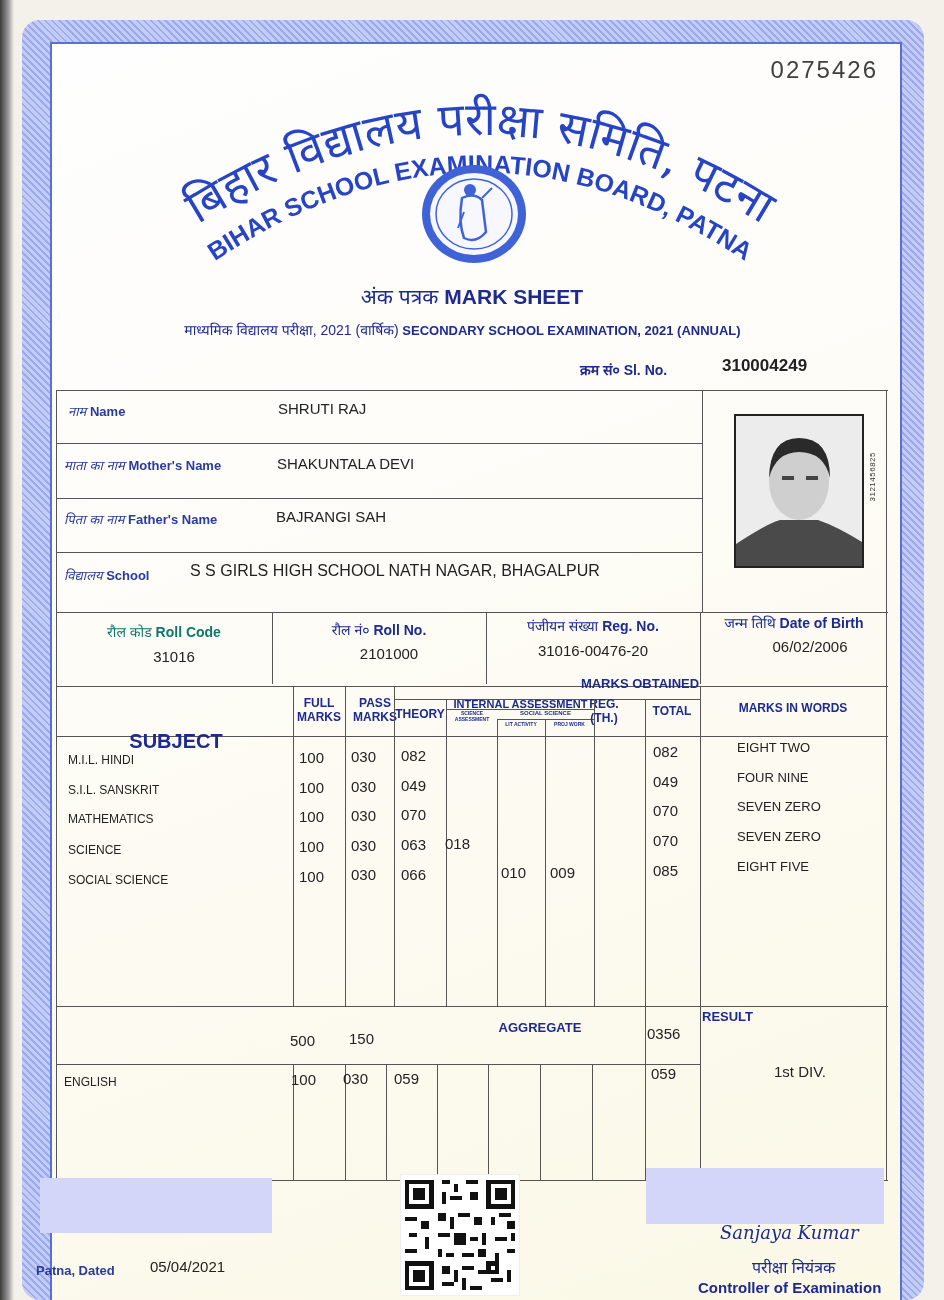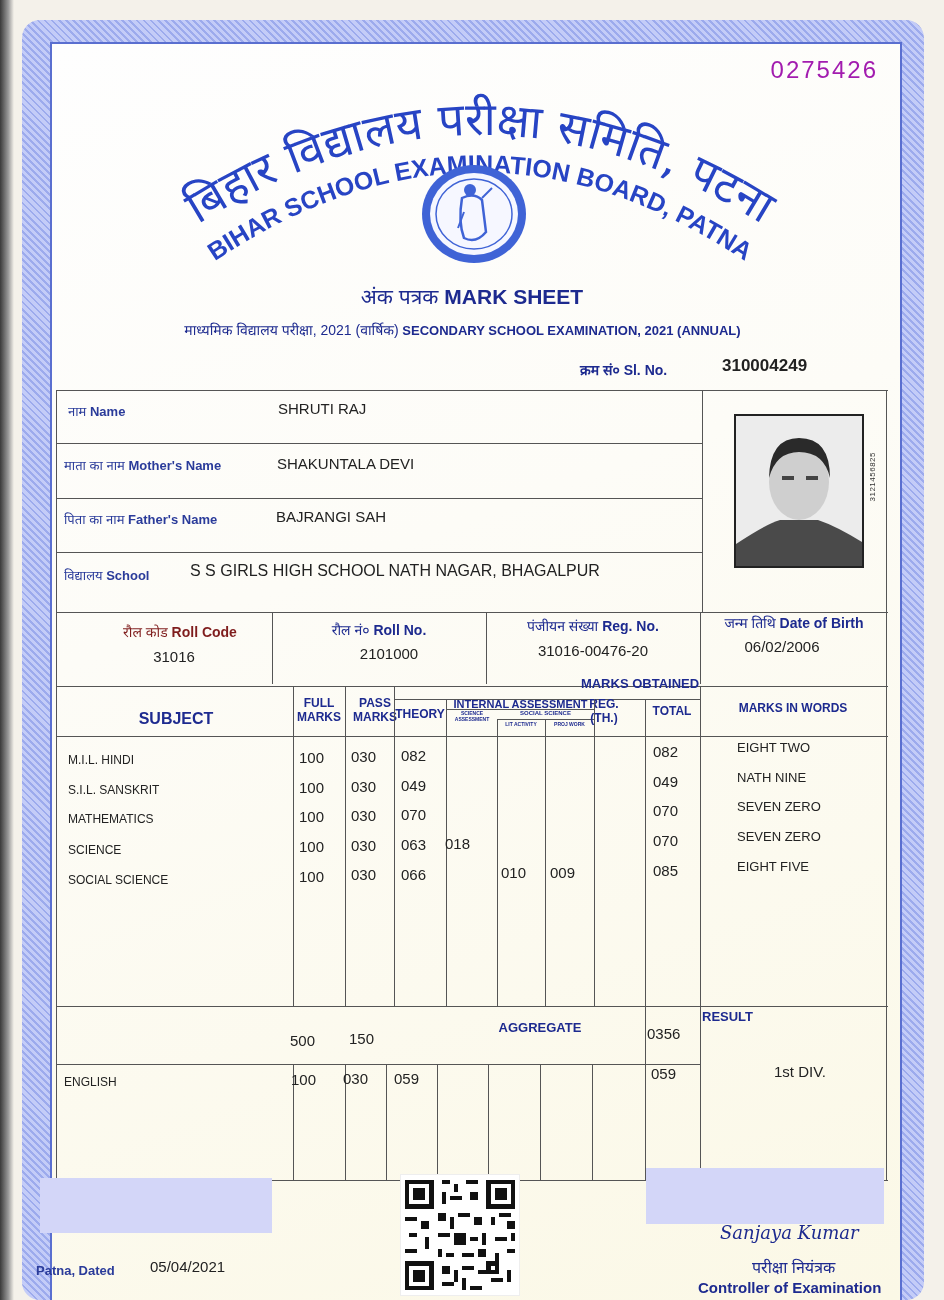--- a/index.html
+++ b/index.html
@@ -16,40 +16,40 @@
       repeating-linear-gradient(45deg, rgba(120,140,230,.55) 0 2px, rgba(190,200,250,.5) 2px 5px),
       #c9d0f5;
     border-radius:18px;
   }
   .frame-inner {
     position:absolute; left:50px; top:42px; width:848px; height:1258px;
     background:linear-gradient(160deg,#fefefe 0%,#fdfcf7 40%,#fbf8e6 100%);
     border:2px solid #5a6fd0;
     border-bottom:none;
   }
-  .serial-top { position:absolute; right:66px; top:56px; font-size:24px; color:#a21caf;
+  .serial-top { position:absolute; right:66px; top:56px; font-size:24px; color:#404040;
     letter-spacing:2px; font-family:"Liberation Sans", sans-serif; }
 
   .header-arc { position:absolute; left:100px; top:75px; width:760px; height:220px; }
   .emblem { position:absolute; left:418px; top:162px; width:112px; height:104px; }
 
   .marksheet-title { position:absolute; left:0; width:944px; top:282px; text-align:center;
     font-size:21px; font-weight:bold; color:#1d2a8f; }
   .exam-line { position:absolute; left:0; width:925px; top:320px; text-align:center;
     font-size:13px; font-weight:bold; color:#1d2a8f; }
   .exam-line .hi { font-weight:normal; font-size:14px; }
   .sl-label { position:absolute; left:580px; top:360px; font-size:14px; font-weight:bold; color:#1d2a8f; }
   .sl-value { position:absolute; left:722px; top:356px; font-size:17px; font-weight:bold; color:#222; }
 
   .line { position:absolute; background:#555; }
   .hl { height:1px; }
   .vl { width:1px; }
 
   .lbl { position:absolute; font-size:13px; color:#2a3b9a; font-weight:bold; }
-  .lbl .hi { font-weight:normal; }
+  .lbl .hi { font-weight:normal;font-style:italic; }
   .val { position:absolute; font-size:15px; color:#222; }
 
   .photo-box { position:absolute; left:734px; top:414px; width:126px; height:150px;
     border:2px solid #222; background:#eaeaea; overflow:hidden; }
   .photo-code { position:absolute; left:868px; top:452px; font-size:8px; color:#333;
     writing-mode:vertical-rl; transform:rotate(180deg); letter-spacing:.5px; }
 
   .id-head { position:absolute; font-size:14px; font-weight:bold; color:#1d2a8f; text-align:center; }
   .id-head .hi { font-weight:normal; }
   .id-val { position:absolute; font-size:15px; color:#222; text-align:center; }
@@ -150,48 +150,48 @@
     <rect x="46" y="60" width="12" height="4" fill="#444"></rect>
     <rect x="70" y="60" width="12" height="4" fill="#444"></rect>
   </svg>
 </div>
 <div class="photo-code">3121456825</div>
 
 <div class="line vl" style="left:272px;top:612px;height:72px"></div>
 <div class="line vl" style="left:486px;top:612px;height:72px"></div>
 <div class="line vl" style="left:700px;top:612px;height:72px"></div>
 
-<div class="id-head" style="left:76px;top:622px;width:208px;color:#7f1d1d">
+<div class="id-head" style="left:60px;top:622px;width:208px;color:#0f766e">
   <span class="hi">रौल कोड</span> <span>Roll Code</span>
 </div>
 <div class="id-val" style="left:60px;top:648px;width:228px">31016</div>
 
 <div class="id-head" style="left:276px;top:620px;width:206px">
   <span class="hi">रौल नं०</span> <span>Roll No.</span>
 </div>
 <div class="id-val" style="left:276px;top:645px;width:226px">2101000</div>
 
 <div class="id-head" style="left:490px;top:616px;width:206px">
   <span class="hi">पंजीयन संख्या</span> <span>Reg. No.</span>
 </div>
 <div class="id-val" style="left:490px;top:642px;width:206px">31016-00476-20</div>
 
 <div class="id-head" style="left:704px;top:613px;width:180px">
   <span class="hi">जन्म तिथि</span> <span>Date of Birth</span>
 </div>
-<div class="id-val" style="left:692px;top:638px;width:180px">06/02/2006</div>
+<div class="id-val" style="left:720px;top:638px;width:180px">06/02/2006</div>
 
 <div class="line hl" style="left:56px;top:686px;width:832px"></div>
 <div class="line hl" style="left:395px;top:699px;width:305px"></div>
 <div class="line hl" style="left:56px;top:736px;width:832px"></div>
 <div class="line hl" style="left:447px;top:709px;width:147px"></div>
 <div class="line hl" style="left:497px;top:719px;width:97px"></div>
 
 <div class="th" style="left:560px;top:677px;width:160px;font-size:13px">MARKS OBTAINED</div>
-<div class="th" style="left:60px;top:710px;width:232px;font-size:16px">SUBJECT</div>
+<div class="th" style="left:60px;top:730px;width:232px;font-size:20px">SUBJECT</div>
 <div class="th" style="left:296px;top:697px;width:46px;font-size:12px"><span>FULL</span><br><span>MARKS</span></div>
 <div class="th" style="left:347px;top:697px;width:56px;font-size:12px"><span>PASS</span><br><span>MARKS</span></div>
 <div class="th" style="left:395px;top:708px;width:50px;font-size:12px">THEORY</div>
 <div class="th" style="left:447px;top:698px;width:147px;font-size:11px">INTERNAL ASSESSMENT</div>
 <div class="th" style="left:447px;top:711px;width:50px;font-size:5px"><span>SCIENCE</span><br><span>ASSESSMENT</span></div>
 <div class="th" style="left:497px;top:710px;width:97px;font-size:6px">SOCIAL SCIENCE</div>
 <div class="th" style="left:497px;top:722px;width:48px;font-size:5px">LIT ACTIVITY</div>
 <div class="th" style="left:545px;top:722px;width:49px;font-size:5px">PROJ WORK</div>
 <div class="th" style="left:576px;top:698px;width:56px;font-size:12px"><span>REG.</span><br><span>(TH.)</span></div>
 <div class="th" style="left:646px;top:705px;width:52px;font-size:12px">TOTAL</div>
@@ -214,21 +214,21 @@
   <div class="cell" style="left:401px;top:747px">082</div>
   <div class="cell" style="left:653px;top:743px">082</div>
   <div class="words" style="top:740px">EIGHT TWO</div>
 </div>
 <div>
   <div class="subj" style="top:783px">S.I.L. SANSKRIT</div>
   <div class="cell" style="left:299px;top:779px">100</div>
   <div class="cell" style="left:351px;top:778px">030</div>
   <div class="cell" style="left:401px;top:777px">049</div>
   <div class="cell" style="left:653px;top:773px">049</div>
-  <div class="words" style="top:770px">NATH NINE</div>
+  <div class="words" style="top:770px">FOUR NINE</div>
 </div>
 <div>
   <div class="subj" style="top:812px">MATHEMATICS</div>
   <div class="cell" style="left:299px;top:808px">100</div>
   <div class="cell" style="left:351px;top:807px">030</div>
   <div class="cell" style="left:401px;top:806px">070</div>
   <div class="cell" style="left:653px;top:802px">070</div>
   <div class="words" style="top:799px">SEVEN ZERO</div>
 </div>
 <div>

